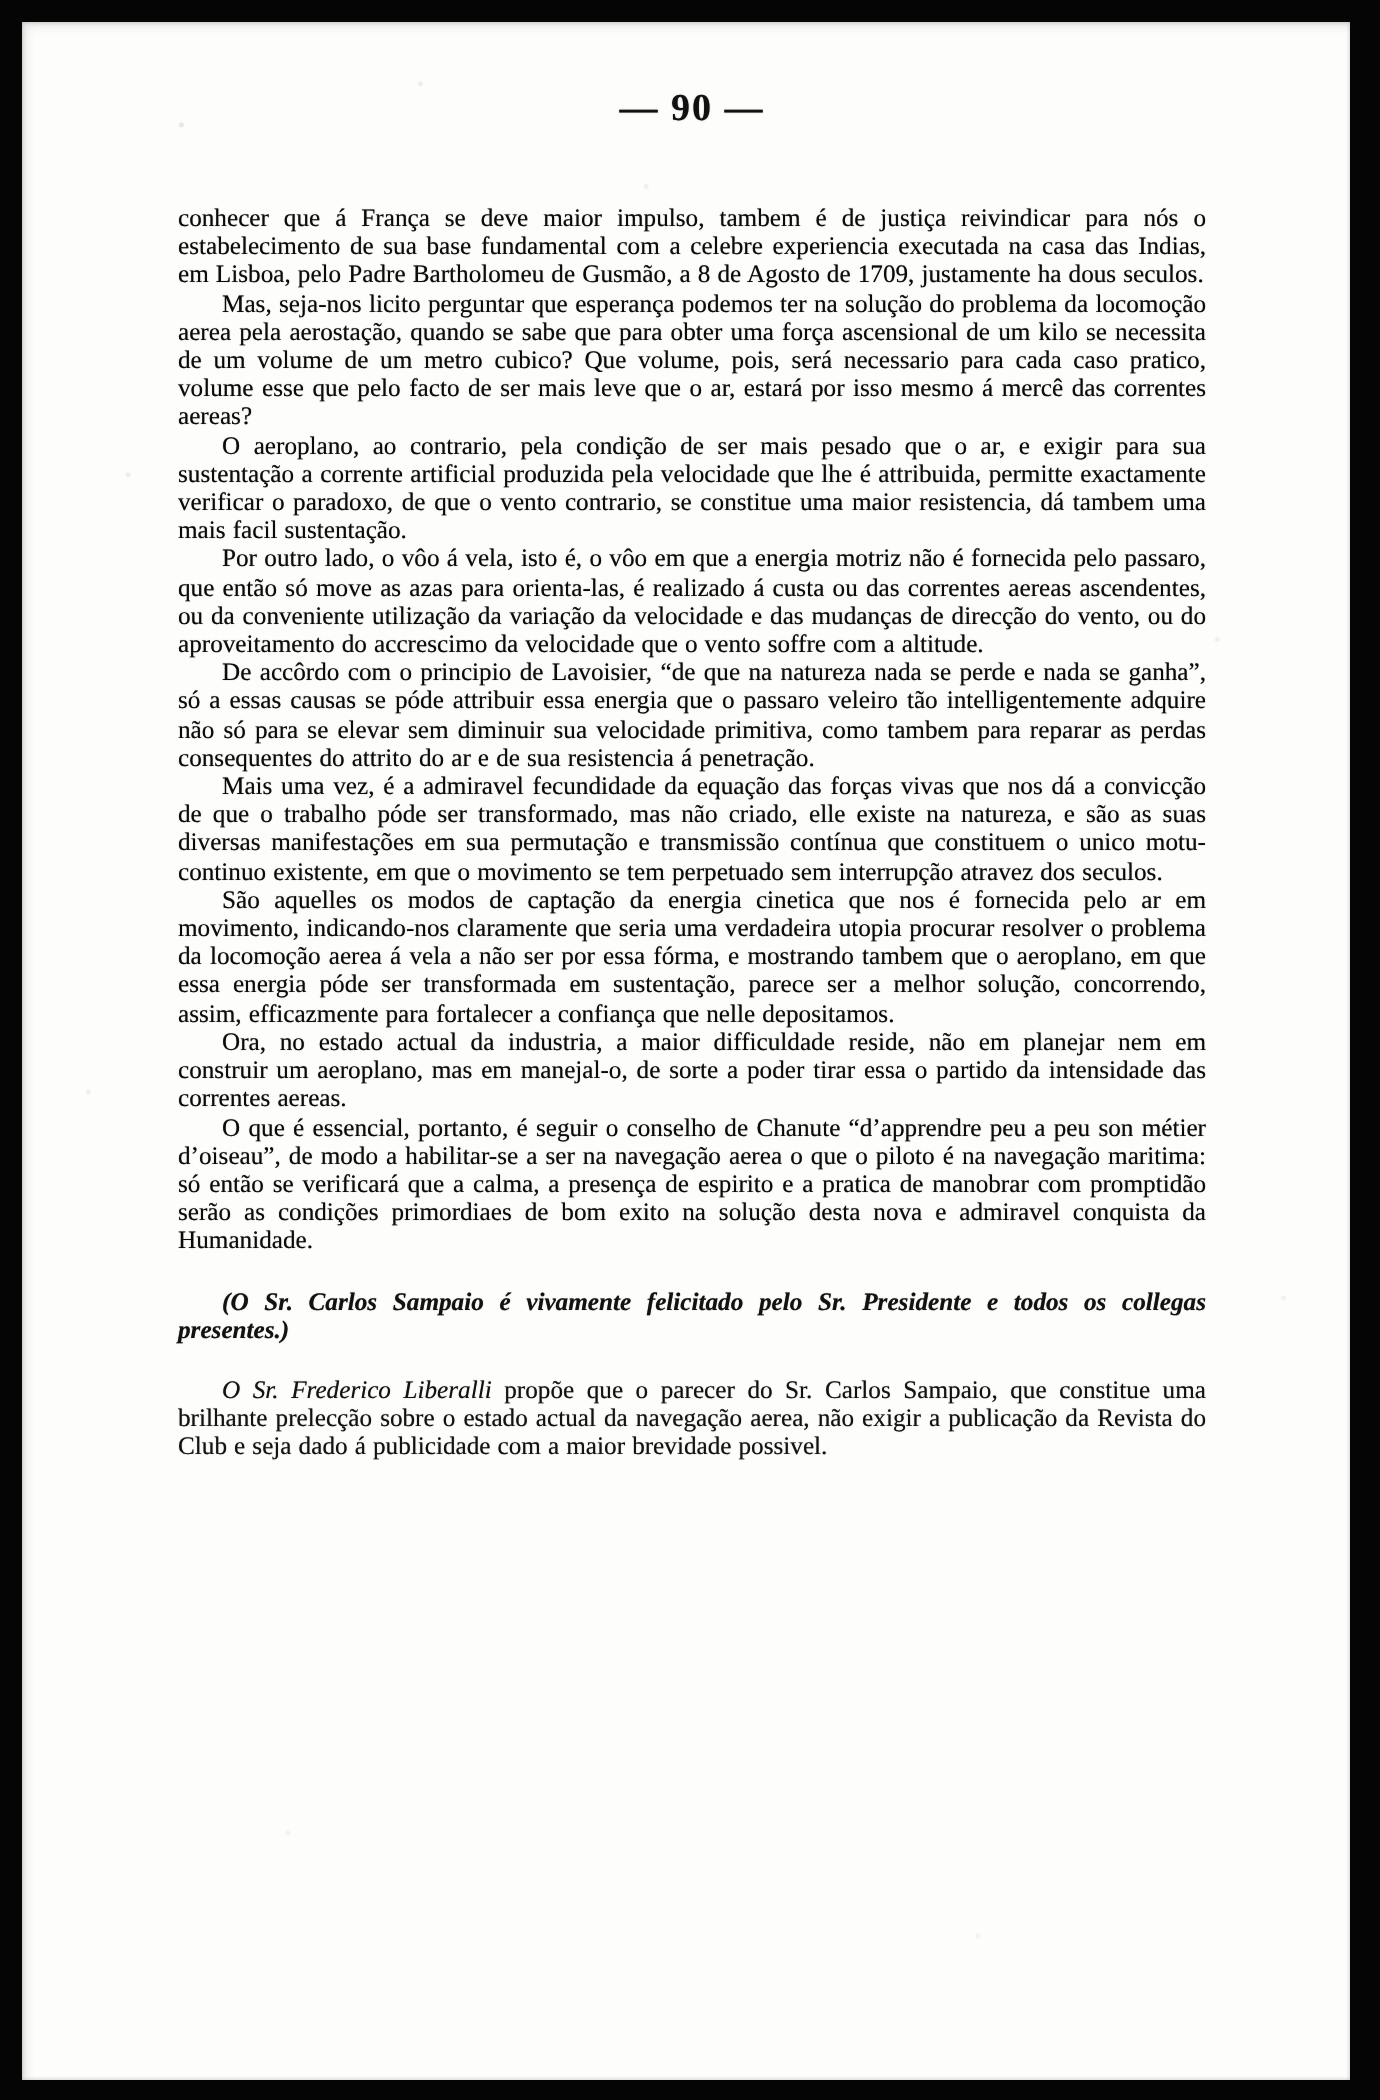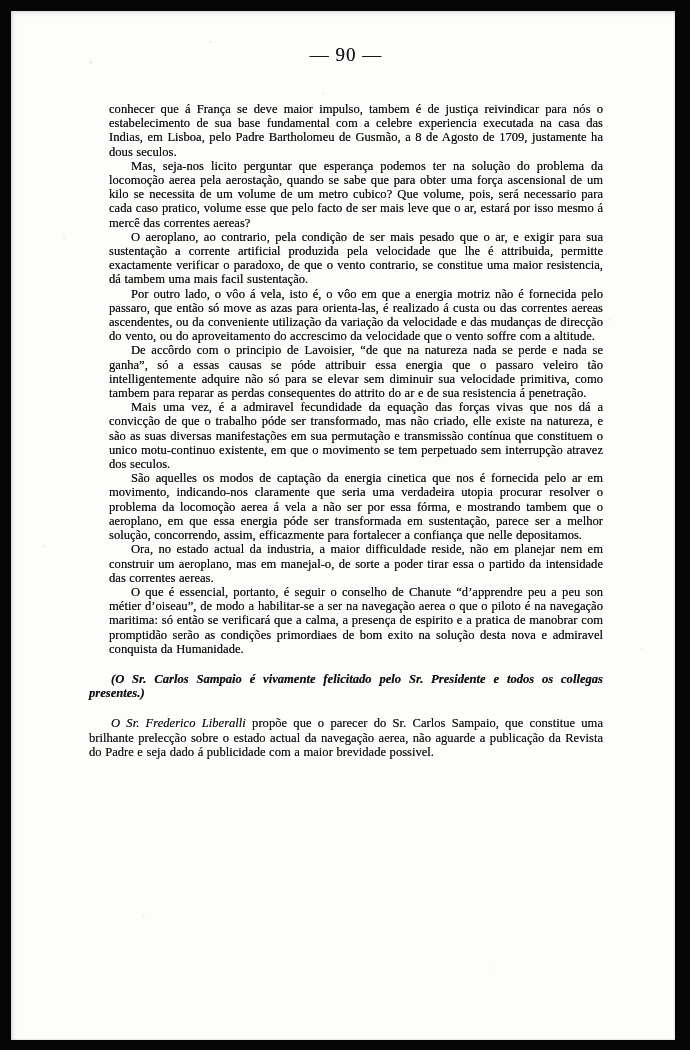--- a/index.html
+++ b/index.html
@@ -60,21 +60,21 @@
     position: absolute;
     left: 78px;
     top: 33px;
     width: 514px;
   }
 
   
   .folio {
     text-align: center;
     font-family: "Liberation Serif", serif;
-    font-weight: normal;
+    font-weight: bold;
     font-size: 19px;
     letter-spacing: 1px;
     color: #111;
     margin: 0 0 36px 0;
     text-shadow: 0 0 .6px rgba(0,0,0,.55);
   }
 
   
   .para {
     margin: 0;
@@ -93,21 +93,21 @@
   .para.gap-before-lg { margin-top: 16px; }
 
   .para.italic {
     font-style: italic;
     font-weight: bold;
   }
   .para em.it {
   }
 
   
-  .ink-a { filter: contrast(1.06); margin-left: 20px; }
+  .ink-a { filter: contrast(1.06); }
 
   
   .paper::after {
     content: "";
     position: absolute;
     inset: 0;
     pointer-events: none;
     box-shadow:
       inset 0 0 2px rgba(0,0,0,.22),
       inset 2px 2px 5px rgba(0,0,0,.10);
@@ -136,18 +136,18 @@
 
       <p class="para indent ink-a">São aquelles os modos de captação da energia cinetica que nos é fornecida pelo ar em movimento, indicando-nos claramente que seria uma verdadeira utopia procurar resolver o problema da locomoção aerea á vela a não ser por essa fórma, e mostrando tambem que o aeroplano, em que essa energia póde ser transformada em sustentação, parece ser a melhor solução, concorrendo, assim, efficazmente para fortalecer a confiança que nelle depositamos.</p>
 
       <p class="para indent ink-a">Ora, no estado actual da industria, a maior difficuldade reside, não em planejar nem em construir um aeroplano, mas em manejal-o, de sorte a poder tirar essa o partido da intensidade das correntes aereas.</p>
 
       <p class="para indent ink-a">O que é essencial, portanto, é seguir o conselho de Chanute “d’apprendre peu a peu son métier d’oiseau”, de modo a habilitar-se a ser na navegação aerea o que o piloto é na navegação maritima: só então se verificará que a calma, a presença de espirito e a pratica de manobrar com promptidão serão as condições primordiaes de bom exito na solução desta nova e admiravel conquista da Humanidade.</p>
 
       <p class="para indent italic gap-before-lg">(O Sr. Carlos Sampaio é vivamente felicitado pelo Sr. Presidente e todos os collegas presentes.)</p>
 
       <p class="para indent gap-before-lg">
-        <em class="it">O Sr. Frederico Liberalli</em><span> propõe que o parecer do Sr. Carlos Sampaio, que constitue uma brilhante prelecção sobre o estado actual da navegação aerea, não aguarde a publicação da Revista do Padre e seja dado á publicidade com a maior brevidade possivel.</span>
+        <em class="it">O Sr. Frederico Liberalli</em><span> propõe que o parecer do Sr. Carlos Sampaio, que constitue uma brilhante prelecção sobre o estado actual da navegação aerea, não exigir a publicação da Revista do Club e seja dado á publicidade com a maior brevidade possivel.</span>
       </p>
 
     </div>
   </div>
 </div>
 
 </body></html>

